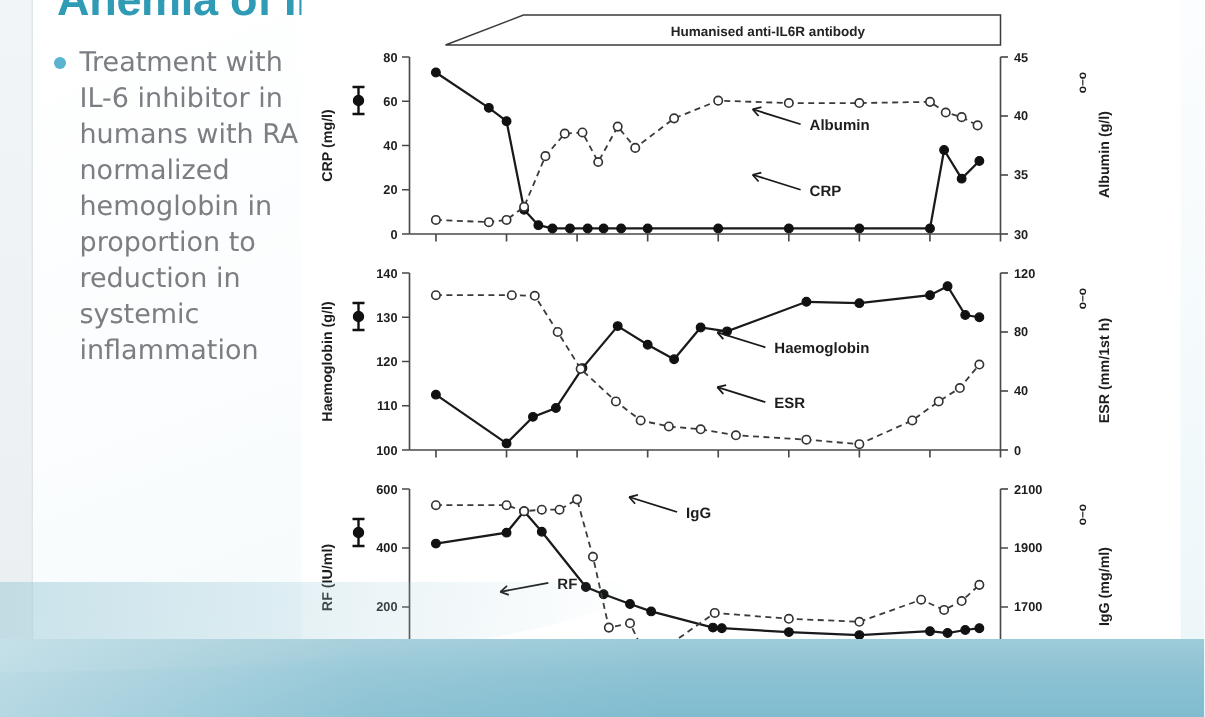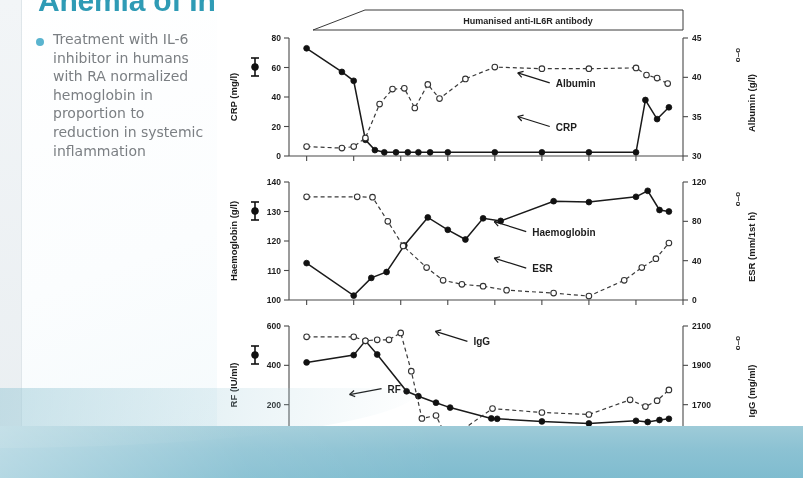--- a/index.html
+++ b/index.html
@@ -62,30 +62,30 @@
     left: 36px; top: 30px;
     width: 178px;
     display: flex;
     gap: 9px;
   }
   #bullet-dot {
     width: 8px; height: 8px; border-radius: 50%;
     background: #5ab4cf; flex: 0 0 auto; margin-top: 8px;
   }
   #bullet-text {
-    font-size: 14px;
+    font-size: 18px;
     line-height: 1.33;
     color: #7b7f83;
     font-family: "DejaVu Sans", sans-serif;
   }
 
   
   #figure {
     position: absolute;
-    left: 217px; top: 0px;
+    left: 201px; top: 0px;
     width: 586px; height: 461px;
     background: #ffffff;
   }
   #figure-svg { display: block; }
 
   .banner-text {
     font-family: "Liberation Sans", sans-serif;
     font-size: 9px;
     font-weight: bold;
     fill: #232323;

